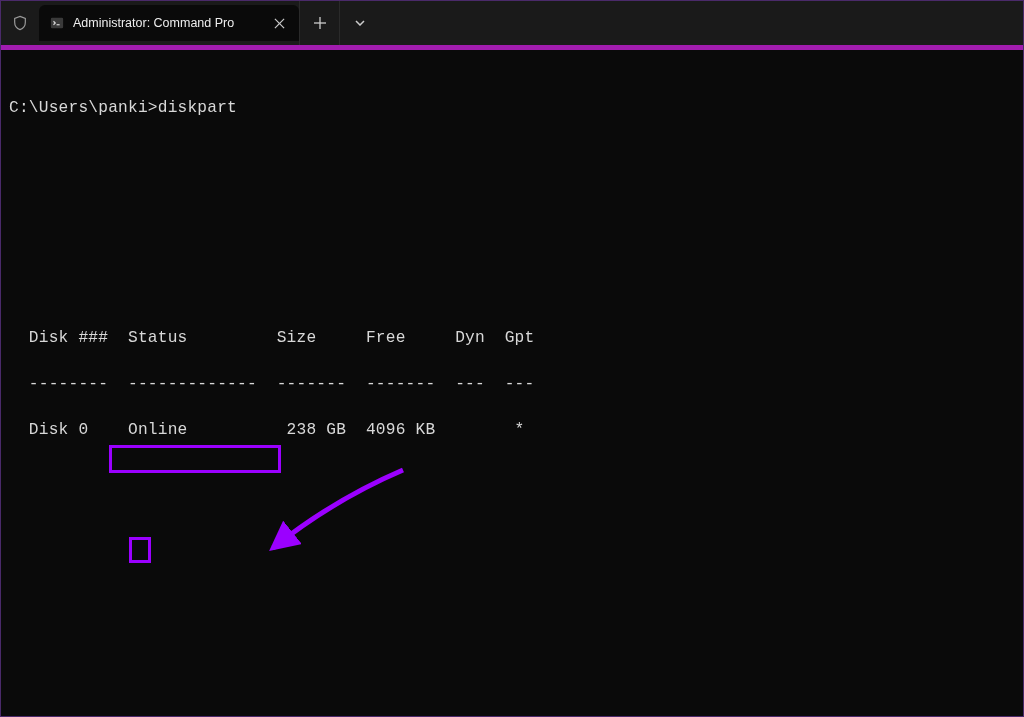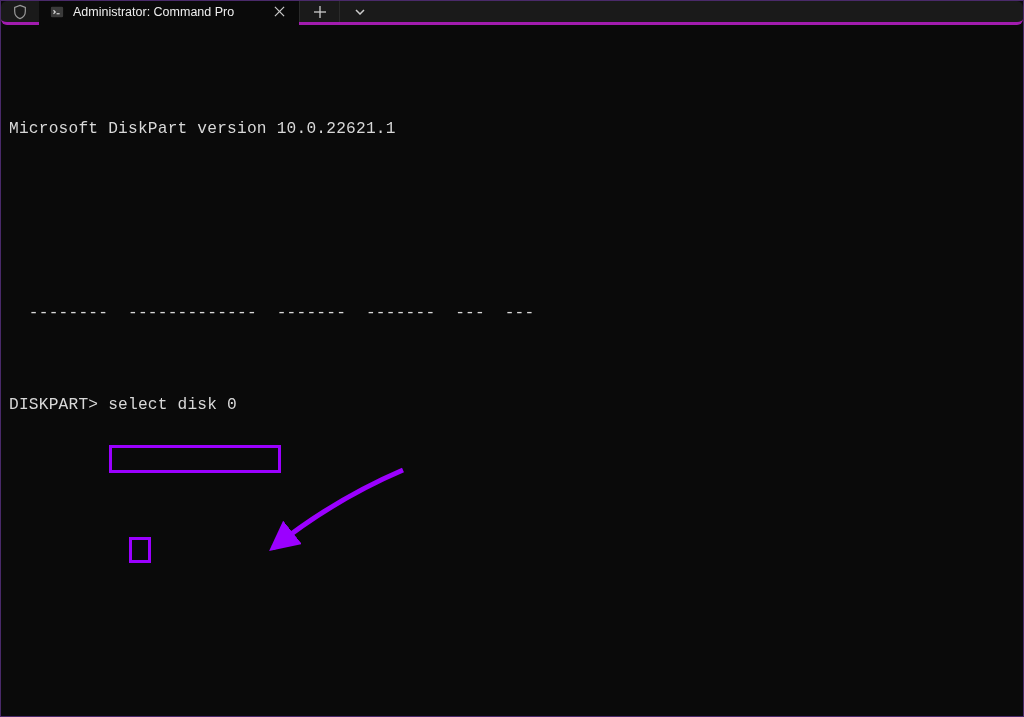--- a/index.html
+++ b/index.html
@@ -6,26 +6,25 @@
   body {
     background: #0a0a0a;
     width: 1024px;
     height: 717px;
     overflow: hidden;
     font-family: Consolas, "Courier New", monospace;
     position: relative;
     border: 1px solid #4a2a6a;
   }
   .titlebar {
-    height: 24px;
+    height: 49px;
     background: #1a1a1a;
     display: flex;
     align-items: center;
-    border-bottom: 3px solid #a21caf;
-    border-radius: 6px;
+    border-bottom: 5px solid #a21caf;
   }
   .shield-wrap {
     width: 38px;
     display: flex;
     align-items: center;
     justify-content: center;
     color: #888;
   }
   .tab {
     height: 36px;
@@ -112,35 +111,37 @@
     </div>
     <div class="titlebar-btn">
       <svg width="10" height="6" viewBox="0 0 10 6" stroke="#ccc" stroke-width="1.5" fill="none">
           <path d="M1 1 L5 5 L9 1"></path>
         </svg>
     </div>
   </div>
 </div>
 
 <div class="terminal">
-<span>
-</span>
-<span>Microsoft DiskPart version 10.0.22621.1
+<span>C:\Users\panki&gt;diskpart
 </span>
 <span>
 </span>
 <span>
 </span>
 <span>
 </span>
+<span>
+</span>
+<span>  Disk ###  Status         Size     Free     Dyn  Gpt
+</span>
 <span>  --------  -------------  -------  -------  ---  ---
 </span>
+<span>  Disk 0    Online          238 GB  4096 KB        *
+</span>
 <span>
-</span>
-<span>DISKPART&gt; select disk 0
 </span>
 <span>
 </span>
 
 <span>
 </span>
 
 <span>
 </span>
 

